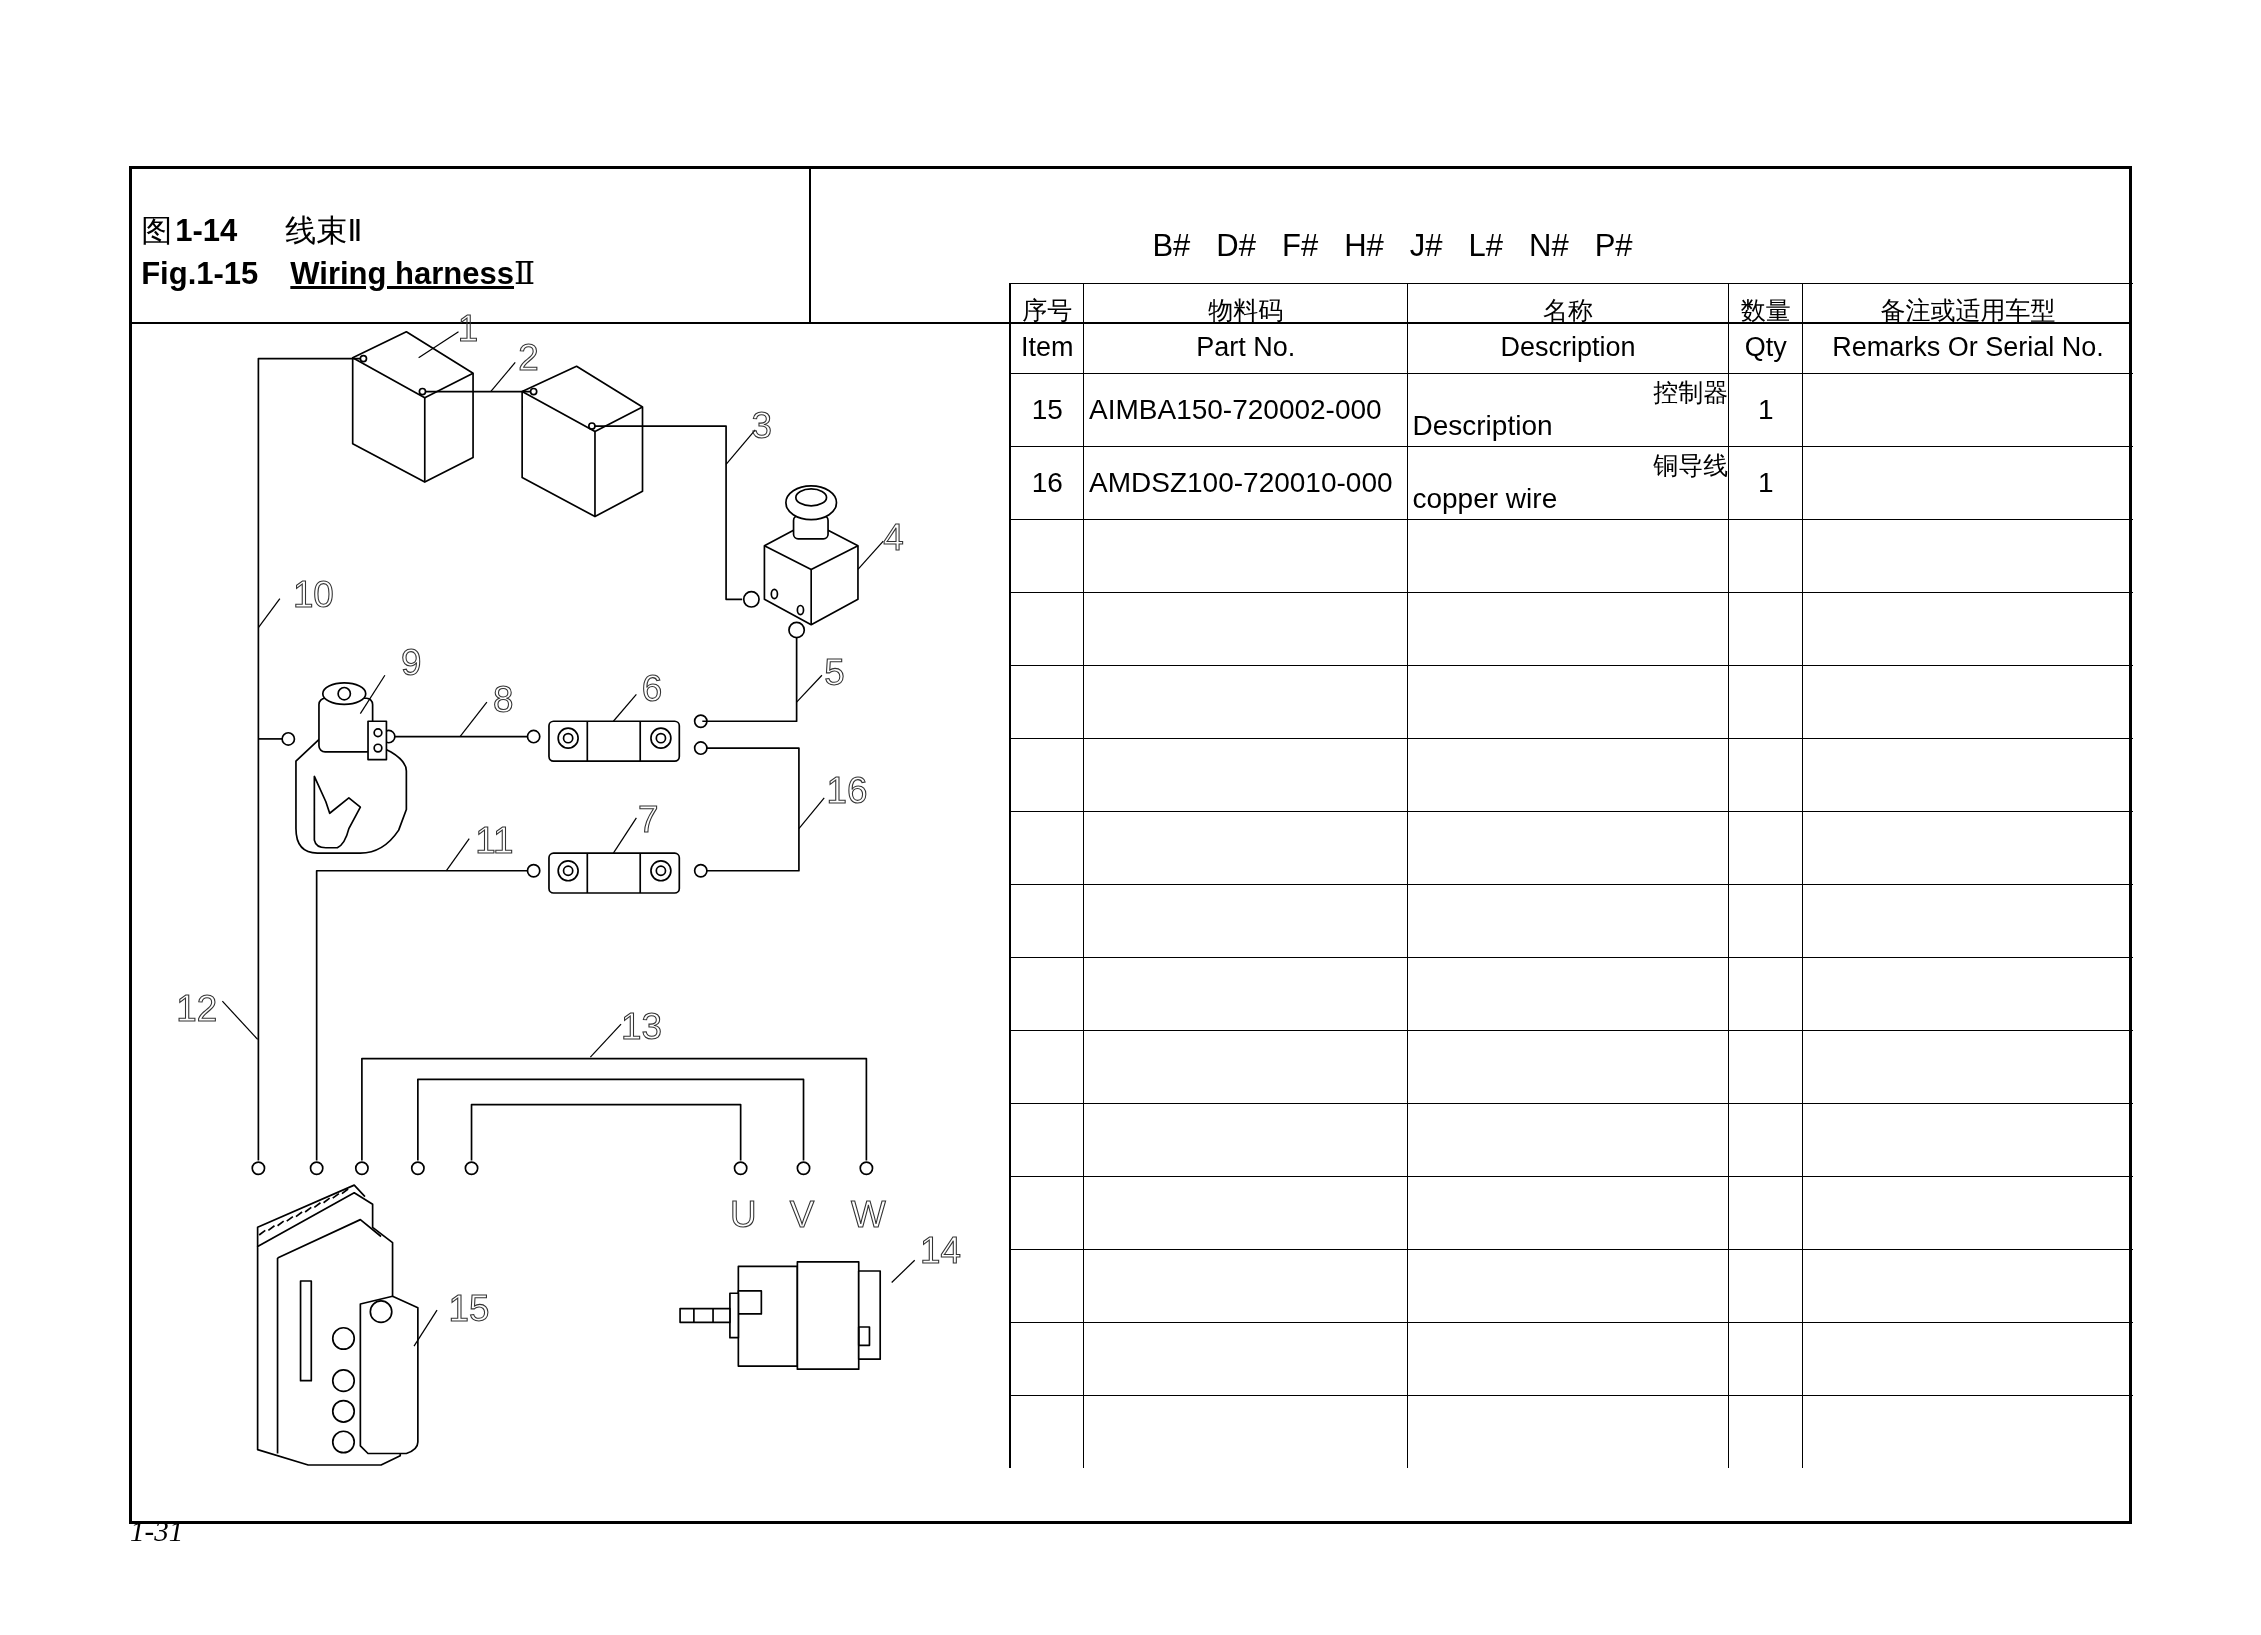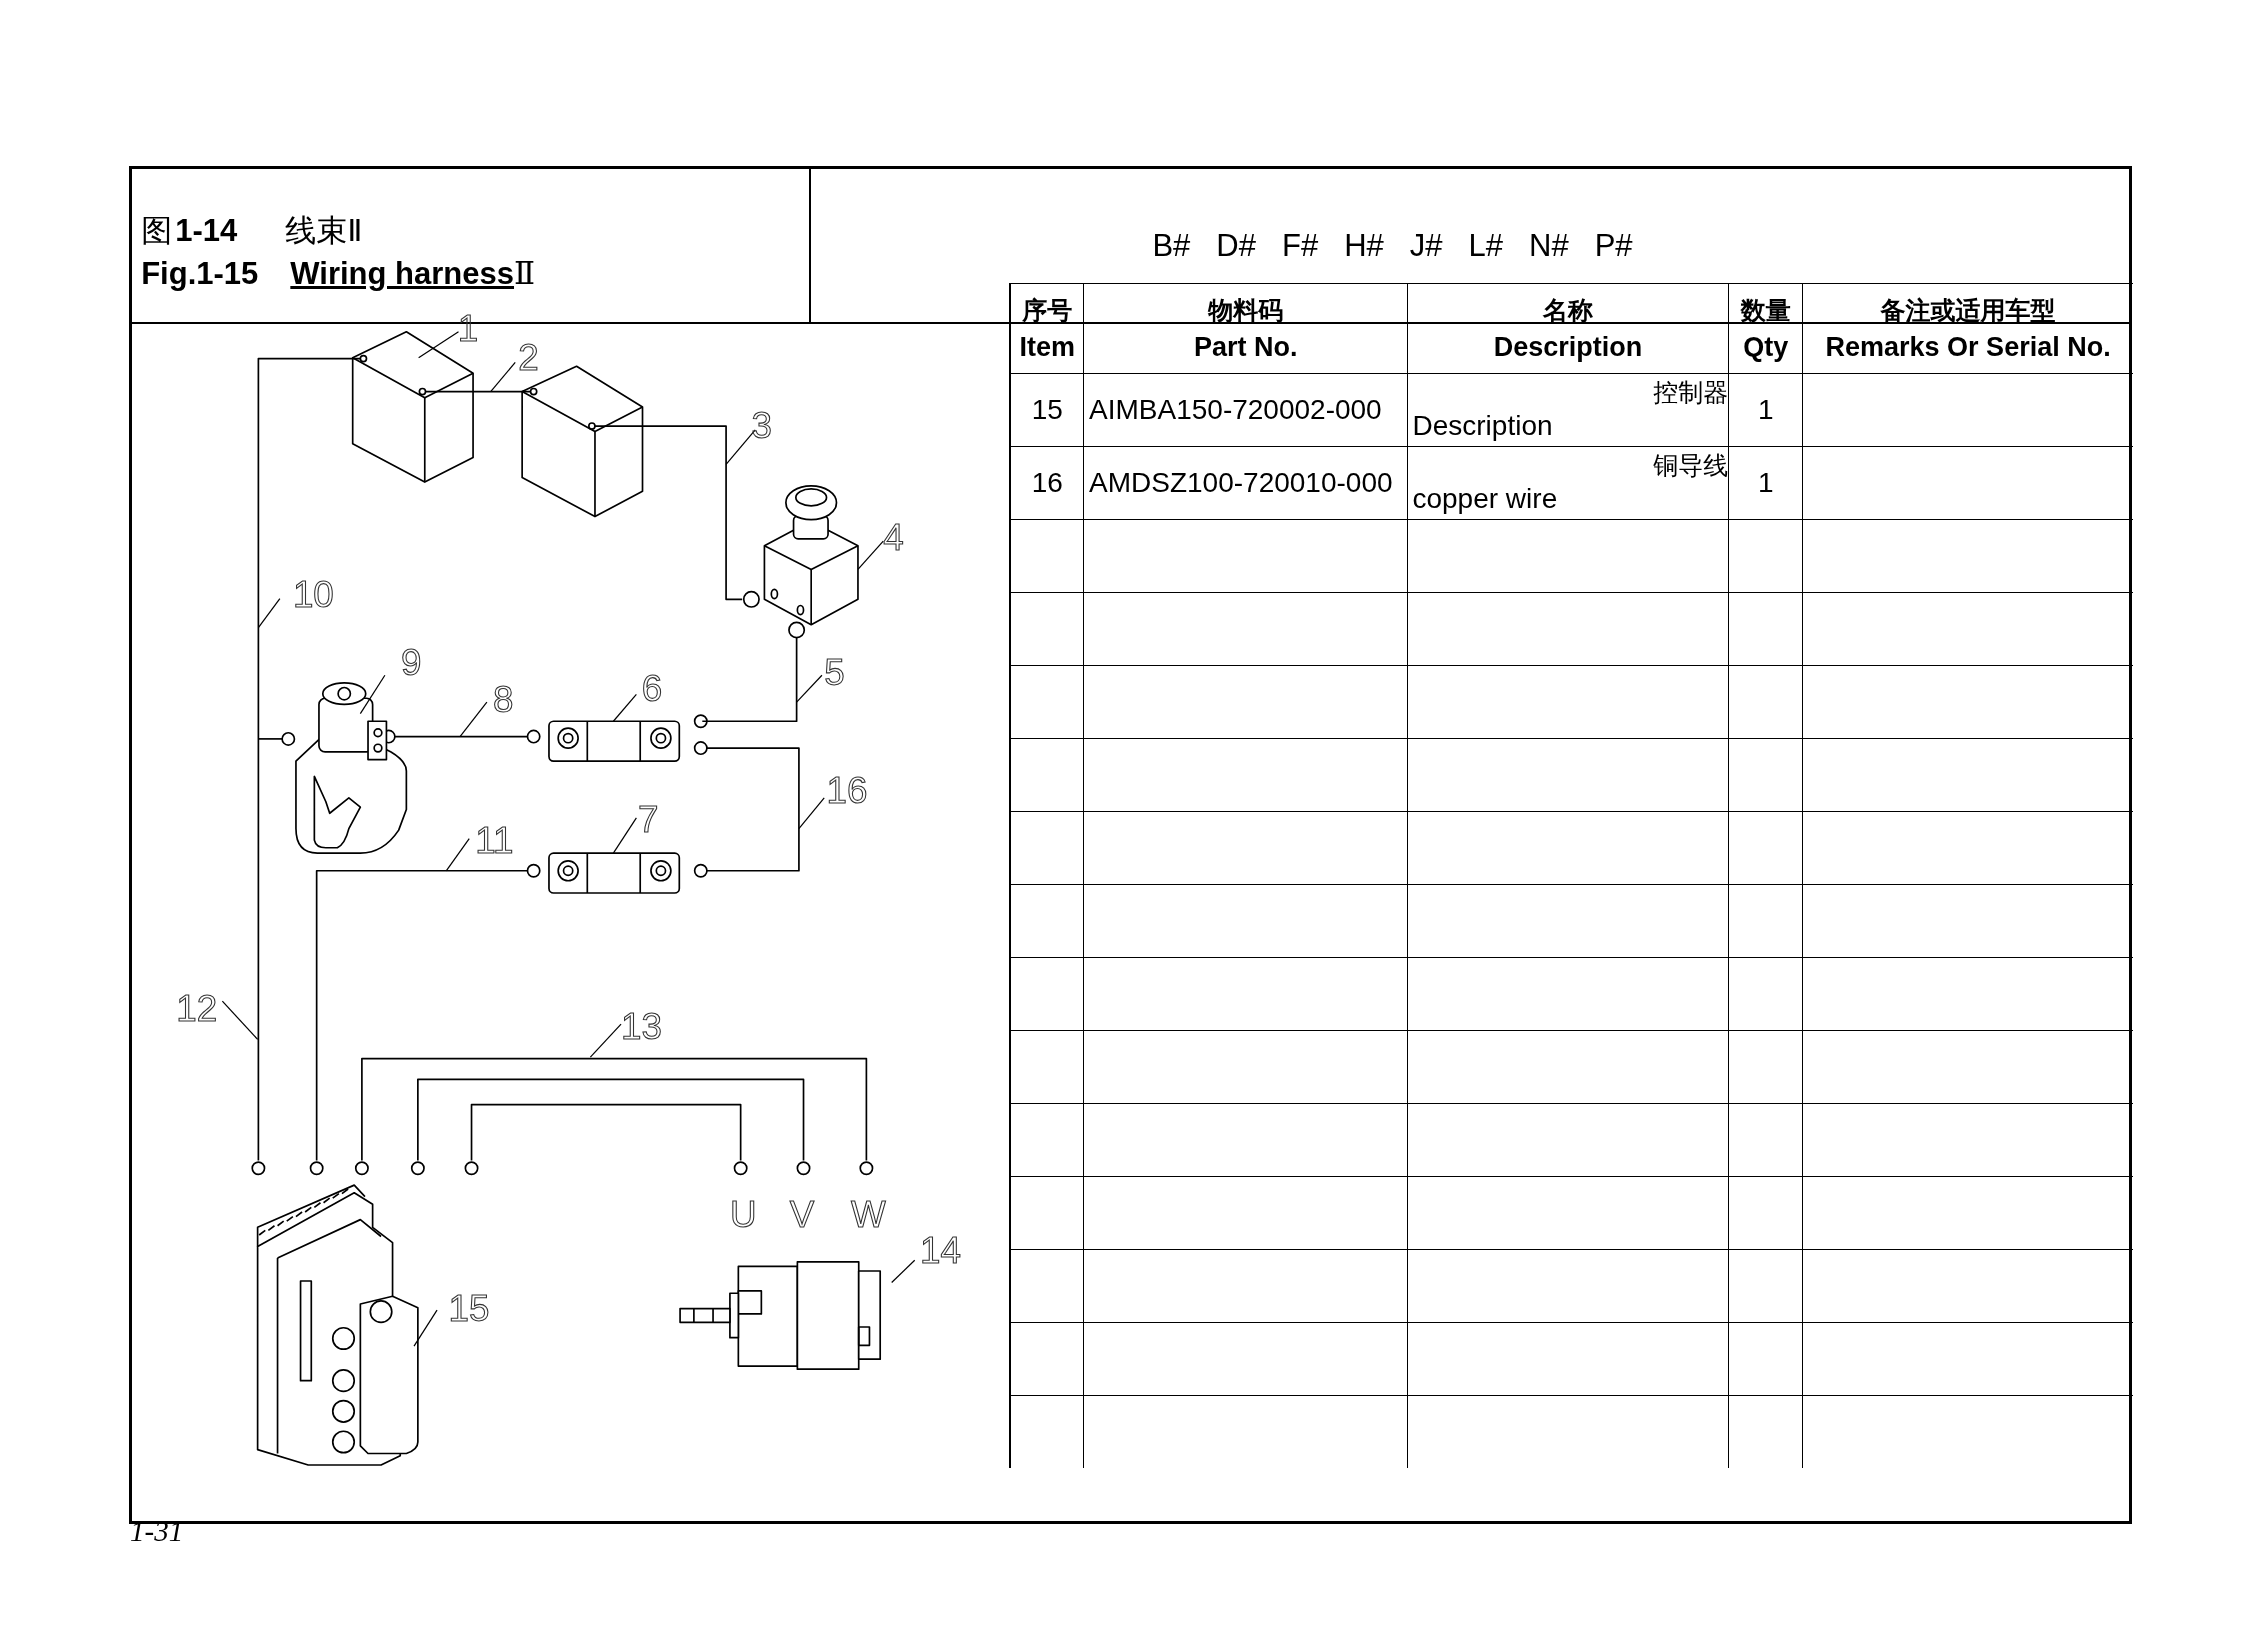--- a/index.html
+++ b/index.html
@@ -17,21 +17,21 @@
   .title-line2 { font-size:31px; line-height:43px; font-weight:bold; white-space:nowrap; }
   .title-line2 .name { margin-left:32px;text-decoration:underline; }
   .title-line2 .roman { font-weight:normal; font-family:"DejaVu Serif", serif; }
   .models { position:absolute; left:680px; top:0; width:1317px; height:153px;
             display:flex; align-items:center; justify-content:center; font-size:31px; }
   .models span { margin:0 13px; }
   .models-inner { position:relative; left:-78px; display:flex; }
 
   .table { position:absolute; left:882px; top:155px; width:1122px; border-collapse:collapse; }
   .table td, .table th { border:1.9px solid #000; padding:0; text-align:center; vertical-align:middle; }
-  .table th { height:89px; font-weight:bold; font-size:27px; line-height:37px; }
+  .table th { height:89px; font-weight:normal; font-size:27px; line-height:37px; }
   .table td { height:72px; font-size:28px; }
   .table tr > :first-child { border-left:2.3px solid #000; }
   .table tr > :last-child { border-right:none; }
   .table tbody tr:last-child td { border-bottom:none; }
   .cn-h { font-family:"DejaVu Sans", sans-serif; font-size:25px; display:block; }
   .en-h { display:block; }
   .desc { text-align:left !important; padding-left:4.6px !important; line-height:31px; font-size:26px; }
   .desc .cn { font-family:Liberation Mono, monospace; font-size:25px; display:block;text-align:right; }
   .desc .en { display:block; }
   .partno { text-align:left !important; padding-left:4.6px !important; font-size:28px; }

